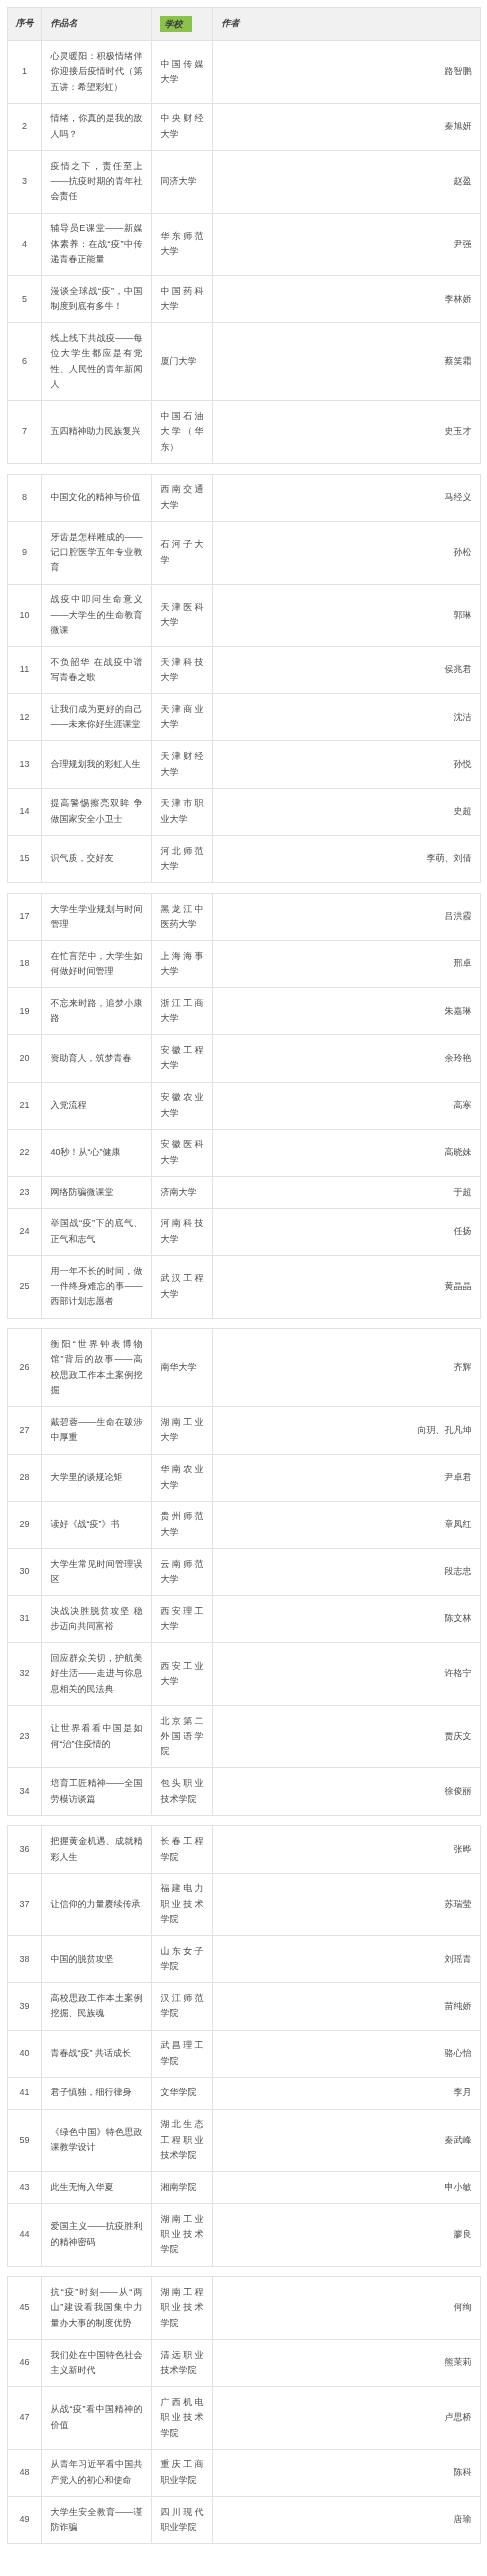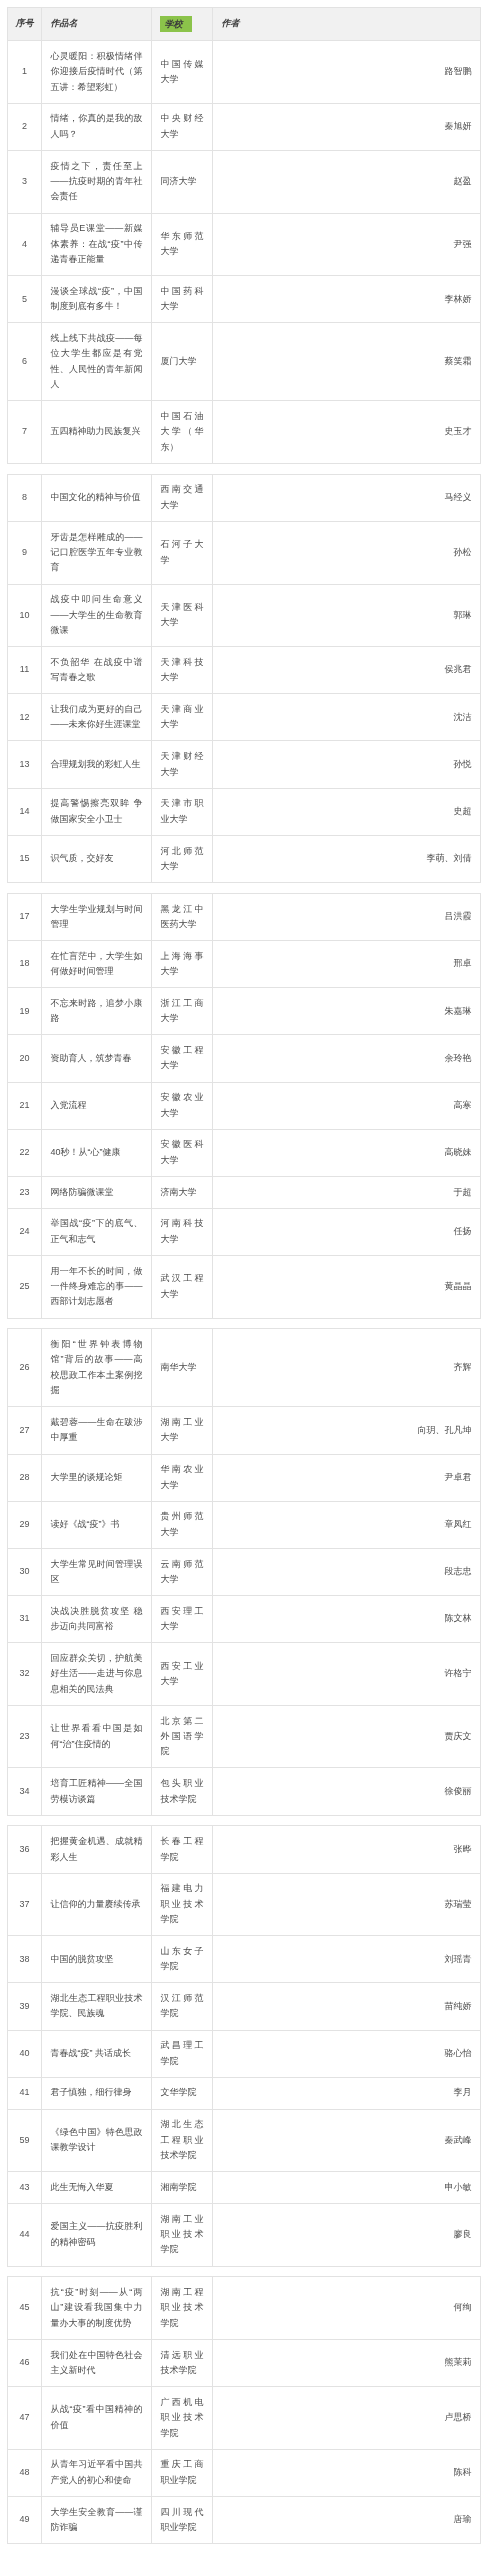--- a/index.html
+++ b/index.html
@@ -339,21 +339,21 @@
             <td class="c-author">苏瑞莹</td>
           </tr>
           <tr>
             <td class="c-index">38</td>
             <td class="c-title">中国的脱贫攻坚</td>
             <td class="c-school">山东女子学院</td>
             <td class="c-author">刘瑶青</td>
           </tr>
           <tr>
             <td class="c-index">39</td>
-            <td class="c-title">湖北生态工程职业技术学院、民族魂</td>
+            <td class="c-title">高校思政工作本土案例挖掘、民族魂</td>
             <td class="c-school">汉江师范学院</td>
             <td class="c-author">苗纯娇</td>
           </tr>
           <tr>
             <td class="c-index">40</td>
             <td class="c-title">青春战“疫” 共话成长</td>
             <td class="c-school">武昌理工学院</td>
             <td class="c-author">骆心怡</td>
           </tr>
           <tr>

